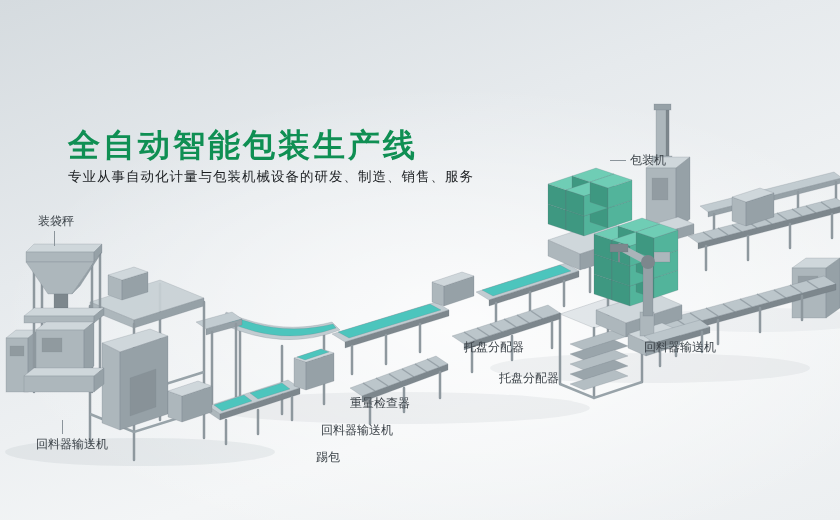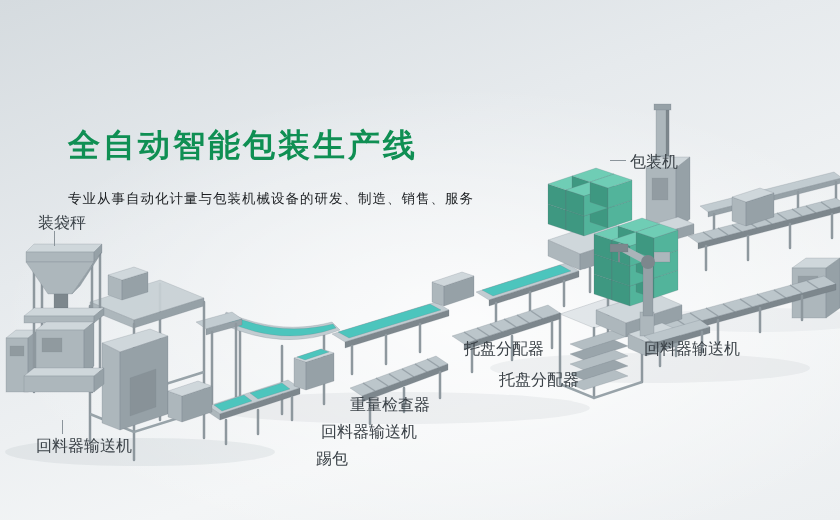--- a/index.html
+++ b/index.html
@@ -7,23 +7,23 @@
   .stage {
     position:relative; width:840px; height:520px; overflow:hidden;
     font-family:"DejaVu Sans","Liberation Sans",sans-serif;
     background:
       radial-gradient(85% 70% at 55% 62%, rgba(255,255,255,.78), rgba(255,255,255,0) 65%),
       linear-gradient(160deg, #d5dbdf 0%, #e6eaed 35%, #f3f5f6 70%, #eceff1 100%);
     text-decoration: underline;
   }
   .hero { position:absolute; left:68px; top:124px; z-index:3; }
   .hero h1 { font-size:32px; font-weight:bold; letter-spacing:3px; color:var(--title-green,#0f8f53); }
-  .hero p  { margin-top:22px; font-size:13.5px; letter-spacing:1px; color:var(--subtitle-text,#1b1e21); }
+  .hero p  { font-size:13.5px; letter-spacing:1px; color:var(--subtitle-text,#1b1e21); }
   .scene { position:absolute; inset:0; z-index:1; }
-  .mlabel { position:absolute; z-index:4; font-size:16px; color:var(--label-text,#3b4248); white-space:nowrap; }
+  .mlabel { position:absolute; z-index:4; font-size:12px; color:var(--label-text,#3b4248); white-space:nowrap; }
   .leader { position:absolute; z-index:4; background:#8b949b; }
   .leader.v { width:1px; } .leader.h { height:1px; }
 
   
   svg polygon, svg path, svg rect { stroke: rgba(100,110,118,.28); stroke-width:.7; }
   .ft { fill:var(--machine-light,#cfd7db); }
   .fl { fill:var(--machine-mid,#adb7bc); }
   .fr { fill:var(--machine-dark,#96a1a7); }
   .fd { fill:#7d878d; }
   .cv { fill:#c2ccd1; }

